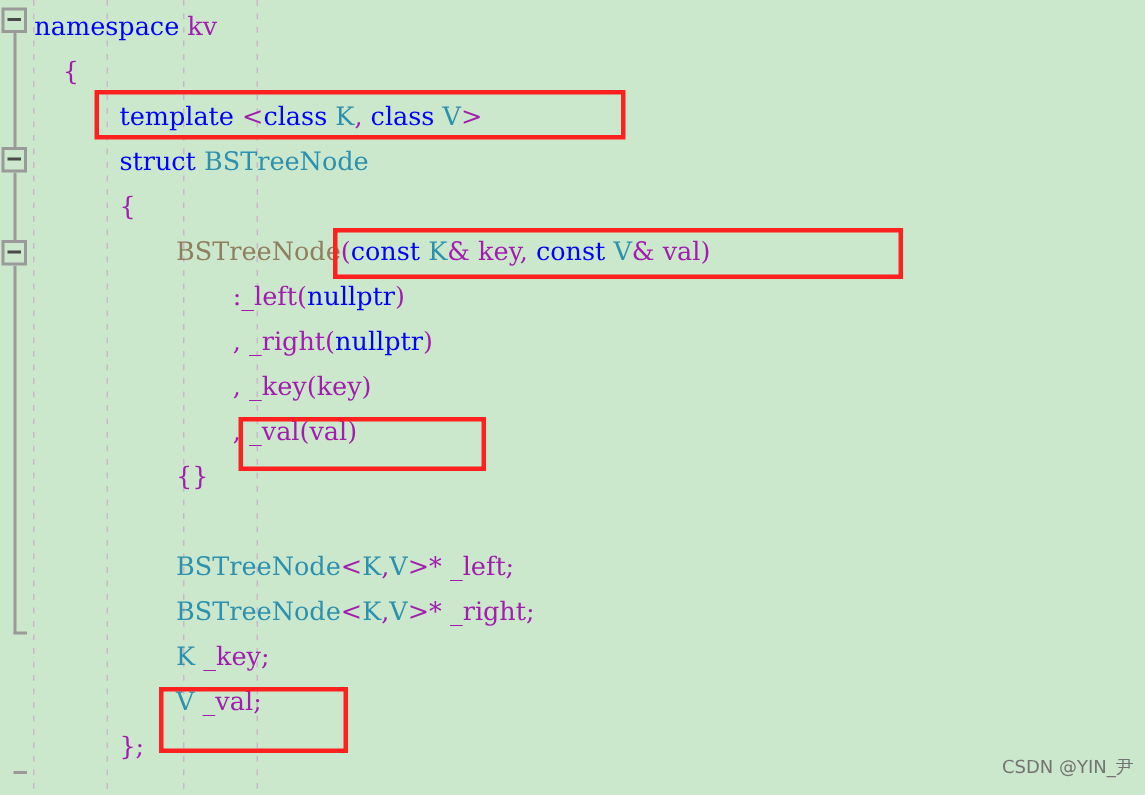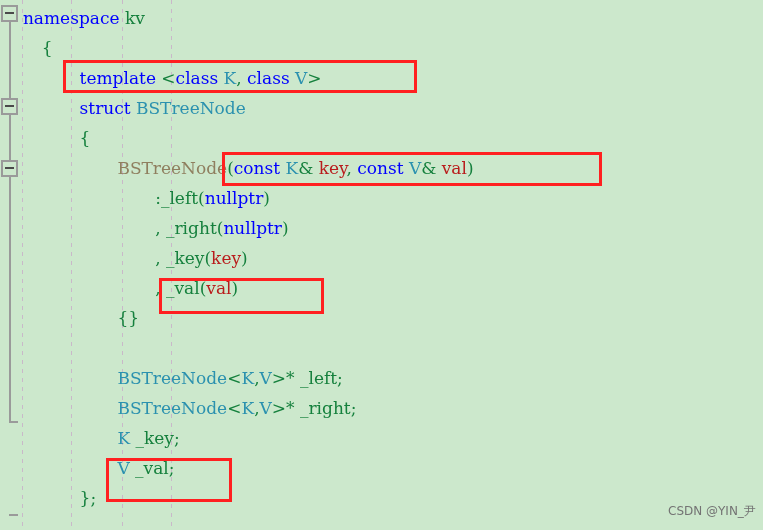--- a/index.html
+++ b/index.html
@@ -82,22 +82,22 @@
     position: absolute;
     left: 0;
     height: 30px;
     white-space: pre;
   }
 
   
   .kw   { color: #0000ff; }     
   .typ  { color: #2b91af; }     
   .ctor { color: #8f7f5f; }     
-  .parm { color: #b91c1c; }     
-  .pun  { color: #15803d; }     
+  .parm { color: #a21caf; }     
+  .pun  { color: #a21caf; }     
 
   
   .hl {
     position: absolute;
     border: 3px solid #ff2020;
     box-sizing: border-box;
     pointer-events: none;
   }
 
   

